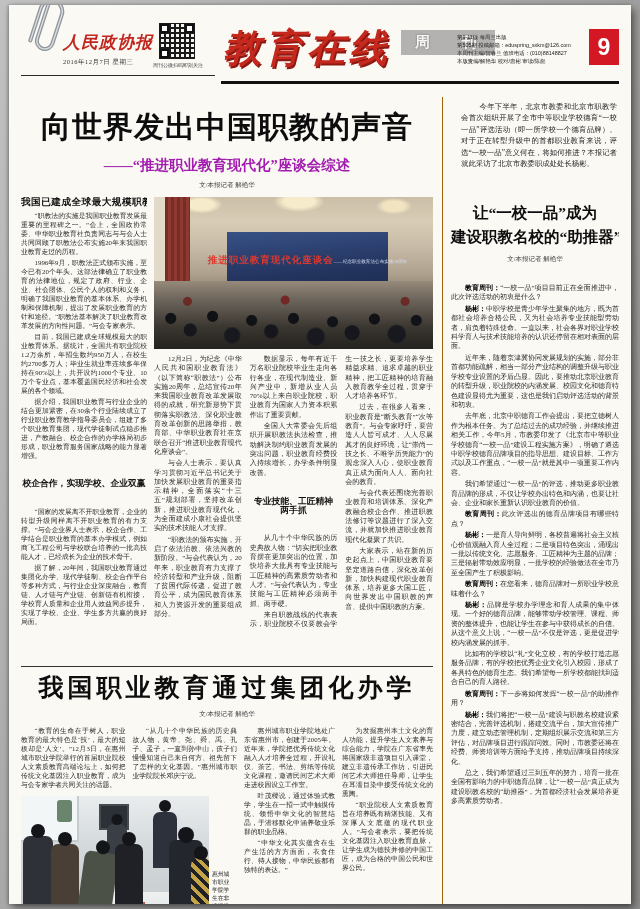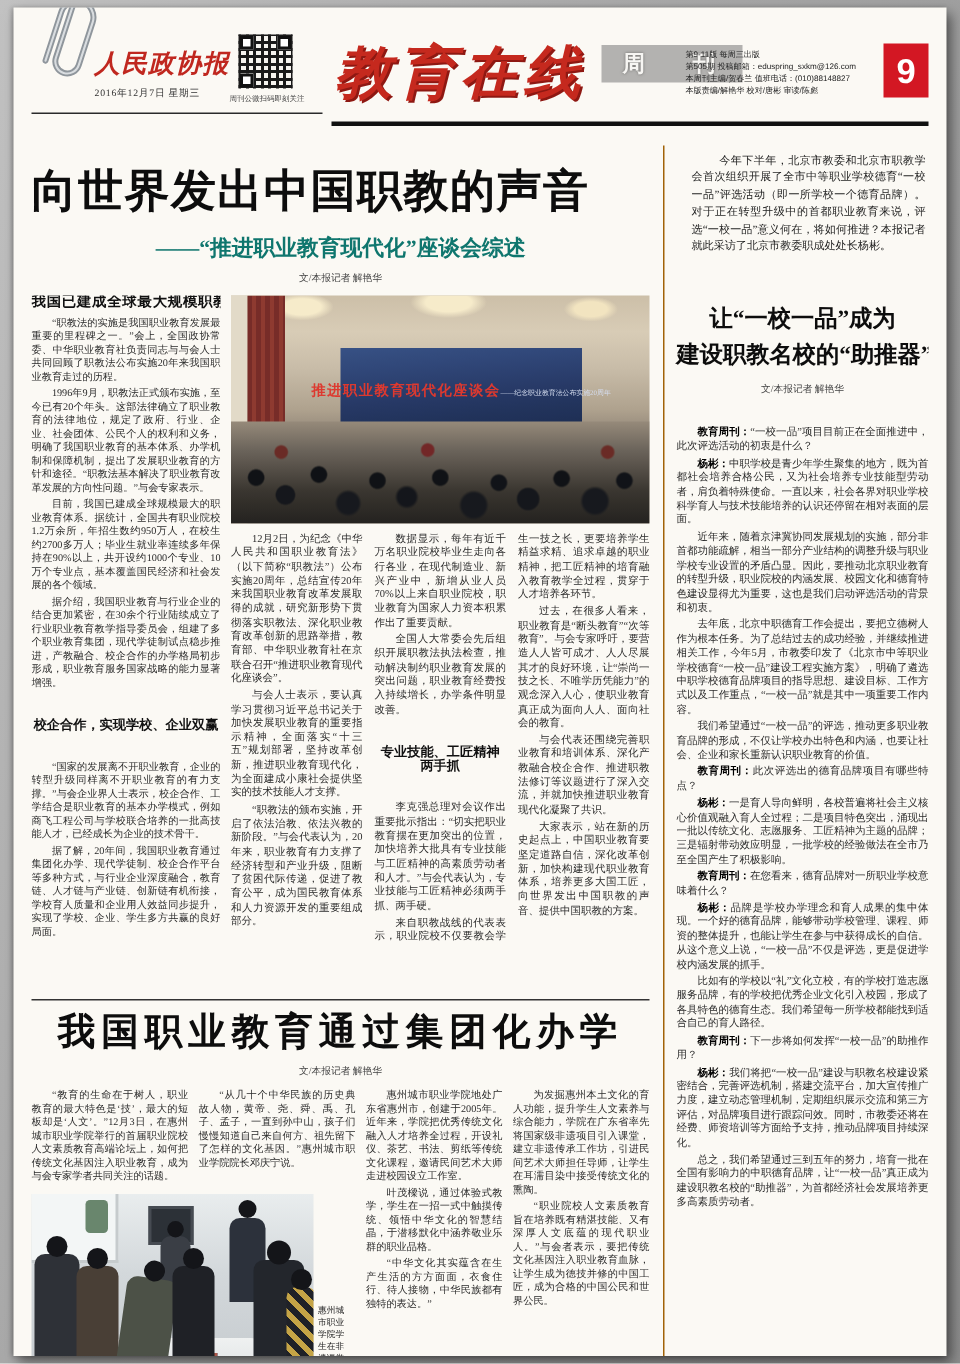--- a/index.html
+++ b/index.html
@@ -42,22 +42,22 @@
       color:#fff; font-family:"Liberation Sans",sans-serif; font-weight:bold; font-size:23px;
       display:flex; align-items:center; justify-content:center; }
   .rule-left { position:absolute; left:0; top:60px; width:194px; height:1px; background:#2a2a2a; }
   .rule-main { position:absolute; left:200px; right:0; top:66px; height:3px; background:#111; }
   
   .content { display:flex; gap:9px; margin-top:4px; height:812px; }
   .left-stack { width:412px; }
   .interview { width:177px; border-left:1px solid #a16207; padding-left:8px; height:812px; overflow:hidden; }
   
   h1.lead-h { font-family:"Liberation Sans","DejaVu Sans",sans-serif; font-size:30px; font-weight:900;
-      letter-spacing:1px; color:#0d0d0d; margin-top:10px; white-space:nowrap; }
-  h2.lead-sub { font-size:14.5px; font-weight:bold; text-align:center; margin-top:8px; color:#0f766e; }
+      text-align:center; letter-spacing:1px; color:#0d0d0d; margin-top:10px; white-space:nowrap; }
+  h2.lead-sub { font-size:14.5px; font-weight:bold; text-align:center; margin-top:8px; color:#a21caf; }
   .byline { font-size:6.5px; color:#444; text-align:center; margin:6px 0 7px; }
   .lead-body { display:flex; gap:7px; }
   .col-left { width:126px; height:462px; overflow:hidden; }
   .col-left h3 { font-family:"Liberation Sans",sans-serif; font-size:9.6px; text-align:center;
       margin-bottom:5px; color:#111; letter-spacing:.5px; white-space:nowrap; }
   .col-left { font-size:6.8px; line-height:9px; }
   p.para { text-indent:2em; text-align:justify; margin-bottom:2px; }
   h4.subhead { font-family:"Liberation Sans",sans-serif; font-size:8.8px; text-align:center; margin:19px 0; color:#111; }
   .mid { flex:1; }
   
@@ -217,21 +217,21 @@
             <div class="mid-text">
               <div>
                   <p class="para">12月2日，为纪念《中华人民共和国职业教育法》（以下简称“职教法”）公布实施20周年，总结宣传20年来我国职业教育改革发展取得的成就，研究新形势下贯彻落实职教法、深化职业教育改革创新的思路举措，教育部、中华职业教育社在京联合召开“推进职业教育现代化座谈会”。</p>
                   <p class="para">与会人士表示，要认真学习贯彻习近平总书记关于加快发展职业教育的重要指示精神，全面落实“十三五”规划部署，坚持改革创新，推进职业教育现代化，为全面建成小康社会提供坚实的技术技能人才支撑。</p>
                   <p class="para">“职教法的颁布实施，开启了依法治教、依法兴教的新阶段。”与会代表认为，20年来，职业教育有力支撑了经济转型和产业升级，阻断了贫困代际传递，促进了教育公平，成为国民教育体系和人力资源开发的重要组成部分。</p>
                   <p class="para">数据显示，每年有近千万名职业院校毕业生走向各行各业，在现代制造业、新兴产业中，新增从业人员70%以上来自职业院校，职业教育为国家人力资本积累作出了重要贡献。</p>
                   <p class="para">全国人大常委会先后组织开展职教法执法检查，推动解决制约职业教育发展的突出问题，职业教育经费投入持续增长，办学条件明显改善。</p>
                 </div>
               <h4 class="subhead">专业技能、工匠精神两手抓</h4>
               <div>
-                  <p class="para">李克强总理对会议作出重要批示指出：“切实把职业教育摆在更加突出的位置，加快培养大批具有专业技能与工匠精神的高素质劳动者和人才。”与会代表认为，专业技能与工匠精神必须两手抓、两手硬。</p>
+                  <p class="para">从几十个中华民族的历史典故人物：“切实把职业教育摆在更加突出的位置，加快培养大批具有专业技能与工匠精神的高素质劳动者和人才。”与会代表认为，专业技能与工匠精神必须两手抓、两手硬。</p>
                   <p class="para">来自职教战线的代表表示，职业院校不仅要教会学生一技之长，更要培养学生精益求精、追求卓越的职业精神，把工匠精神的培育融入教育教学全过程，贯穿于人才培养各环节。</p>
                   <p class="para">过去，在很多人看来，职业教育是“断头教育”“次等教育”。与会专家呼吁，要营造人人皆可成才、人人尽展其才的良好环境，让“崇尚一技之长、不唯学历凭能力”的观念深入人心，使职业教育真正成为面向人人、面向社会的教育。</p>
                   <p class="para">与会代表还围绕完善职业教育和培训体系、深化产教融合校企合作、推进职教法修订等议题进行了深入交流，并就加快推进职业教育现代化凝聚了共识。</p>
                   <p class="para">大家表示，站在新的历史起点上，中国职业教育要坚定道路自信，深化改革创新，加快构建现代职业教育体系，培养更多大国工匠，向世界发出中国职教的声音、提供中国职教的方案。</p>
                 </div>
             </div>
           </div>
         </div>
       </section>
 

